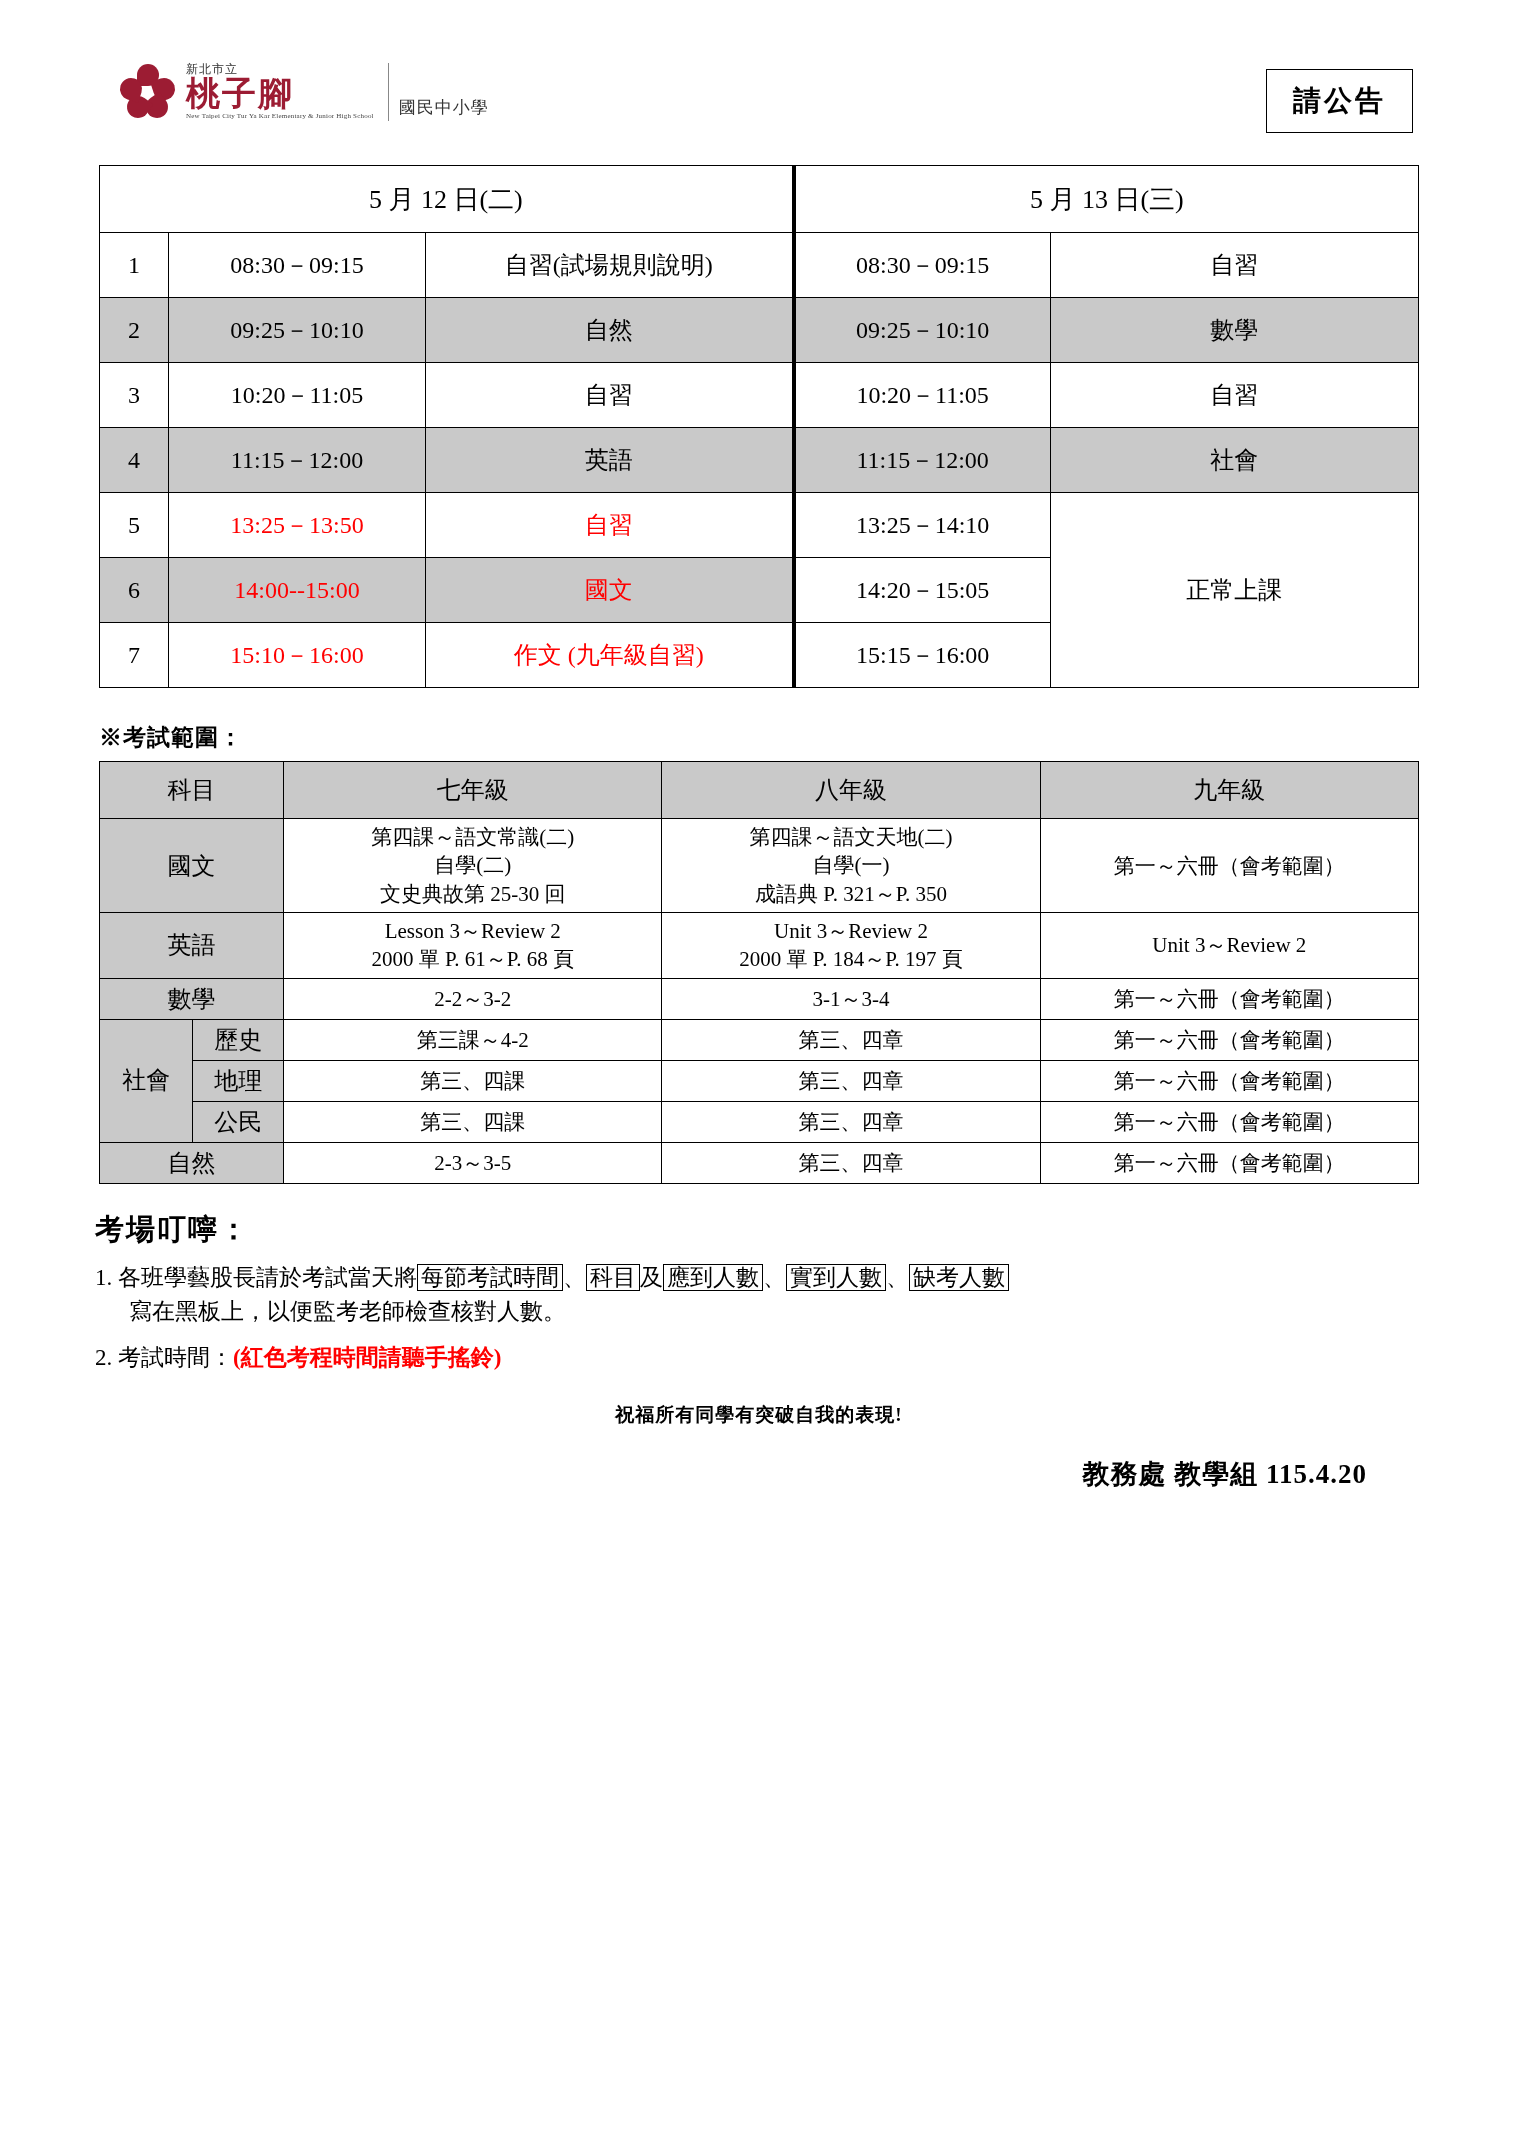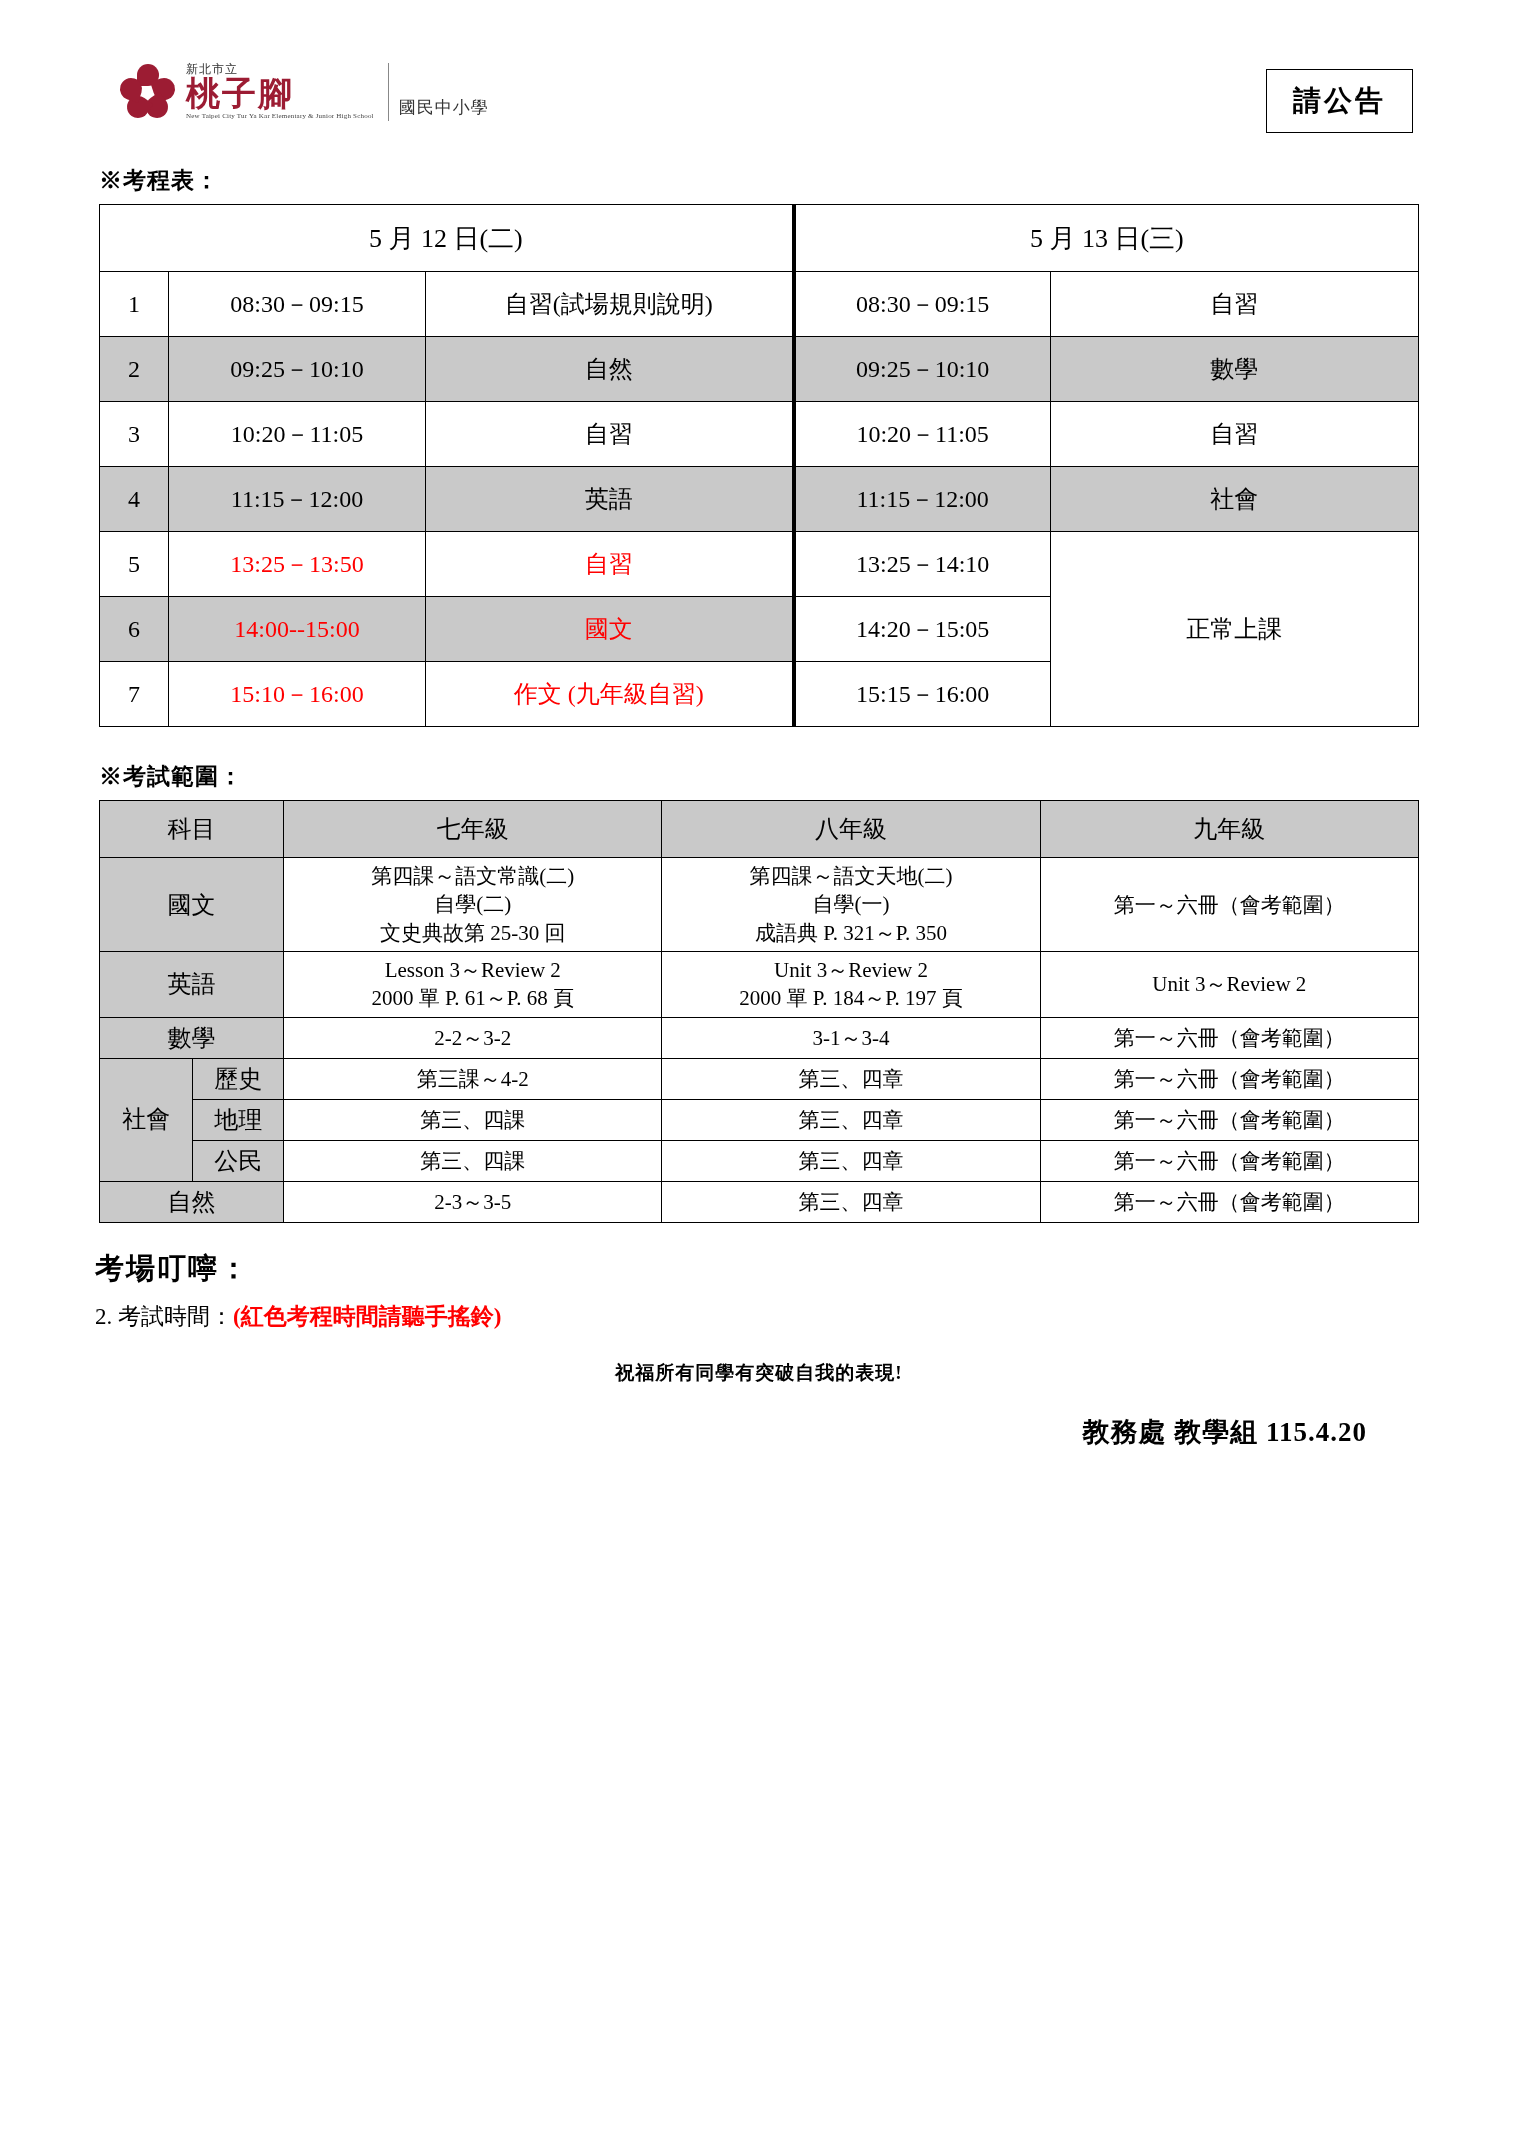--- a/index.html
+++ b/index.html
@@ -225,21 +225,20 @@
         <div class="logo-en">New Taipei City Tur Ya Kar Elementary &amp; Junior High School</div>
       </div>
       <div class="logo-right">
         <div class="logo-right-main">國民中小學</div>
       </div>
     </div>
     <div class="announce-box">請公告</div>
   </div>
 
 
-  <div class="section-label">※考程表：</div>
   <table class="sched">
     <colgroup>
       <col class="col-no">
         <col class="col-time">
         <col class="col-sub">
       <col class="col-time">
         <col class="col-sub">
     </colgroup>
     <tbody>
         <tr>
@@ -382,20 +381,24 @@
         <td>第三、四章</td>
         <td>第一～六冊（會考範圍）</td>
       </tr>
     </tbody>
       </table>
   </div>
 
   <div class="notes">
     <div class="notes-title">考場叮嚀：</div>
 
+    <div class="note-item">
+      <span>1. 各班學藝股長請於考試當天將</span><span class="boxed">每節考試時間</span><span>、</span><span class="boxed">科目</span><span>及</span><span class="boxed">應到人數</span><span>、</span><span class="boxed">實到人數</span><span>、</span><span class="boxed">缺考人數</span>
+      <div class="note-indent">寫在黑板上，以便監考老師檢查核對人數。</div>
+    </div>
 
     <div class="note-item">
       <span>2. 考試時間：</span><span class="red">(紅色考程時間請聽手搖鈴)</span>
     </div>
 
     <div class="blessing">祝福所有同學有突破自我的表現!</div>
     <div class="signoff">教務處 教學組 115.4.20</div>
   </div>
 
 </div>

